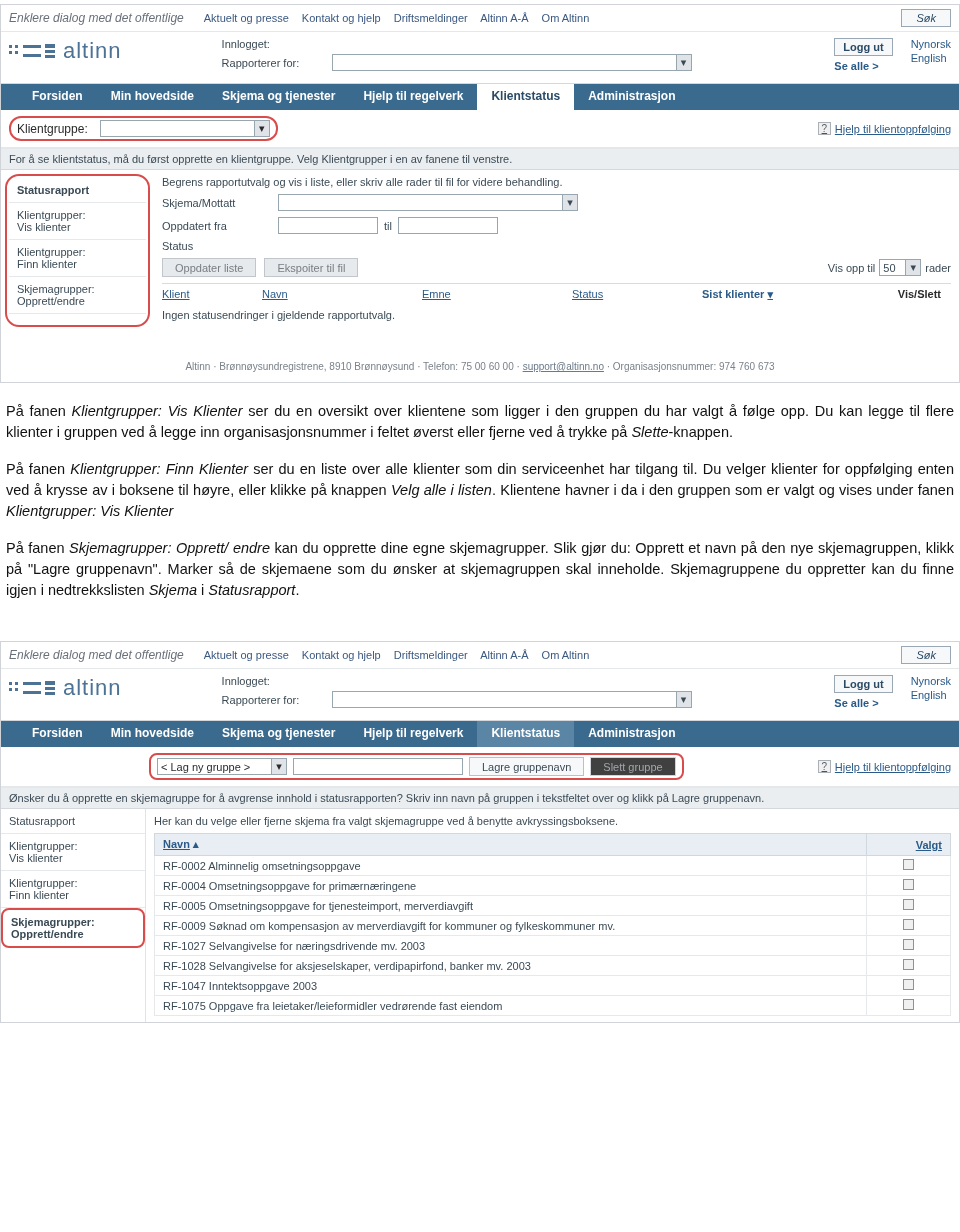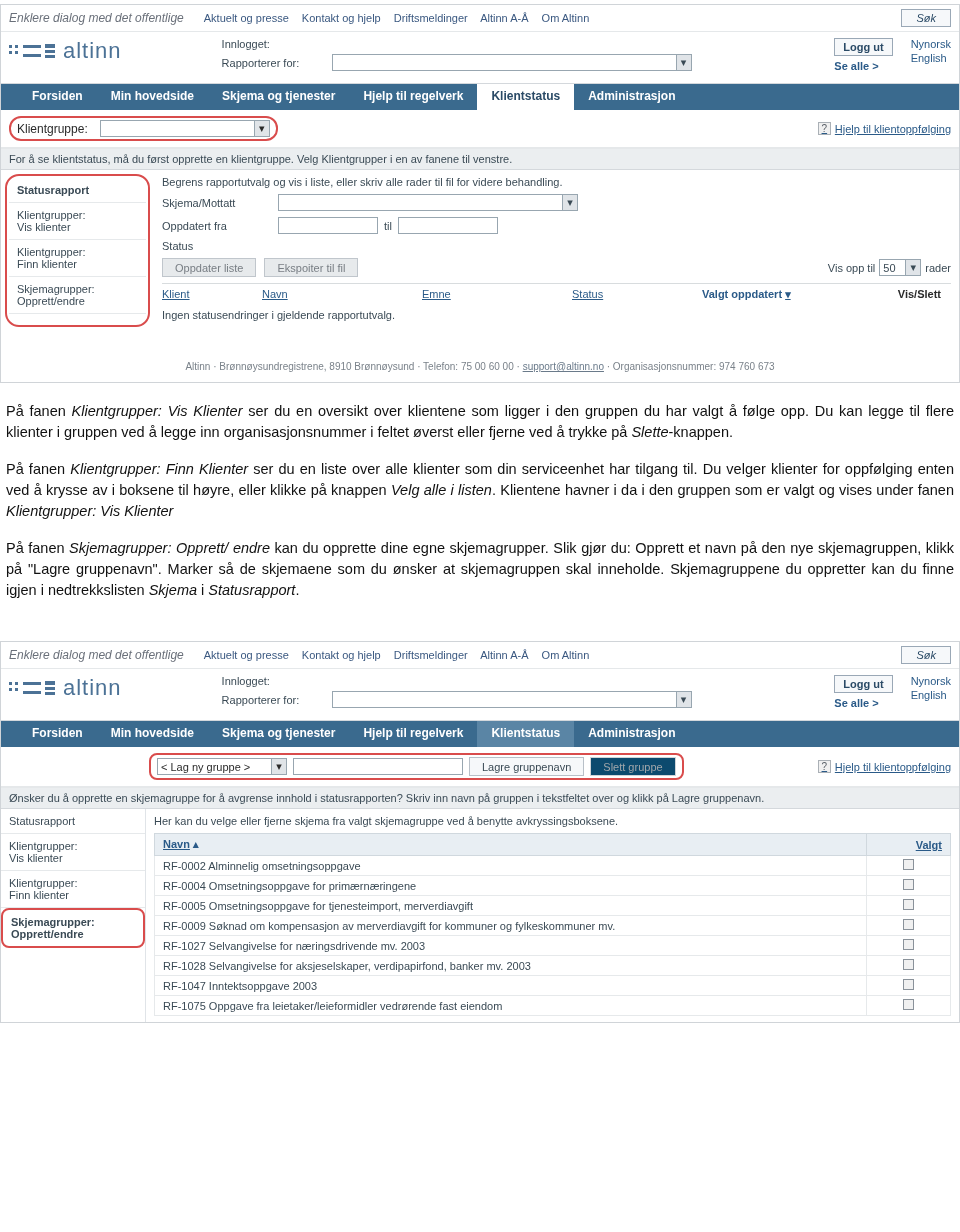--- a/index.html
+++ b/index.html
@@ -37,21 +37,21 @@
   .side { width: 145px; border-right: 1px solid #e0e4e8; }
   .side .item { padding: 6px 8px; font-size: 11px; color: #3a4a55; border-bottom: 1px solid #e6e9eb; position: relative; }
   .side .item.active { font-weight: bold; }
   .content { flex: 1; padding: 6px 8px; font-size: 11px; color: #3a4a55; }
   .content .intro { margin-bottom: 6px; }
   .frow { display: flex; align-items: center; margin-bottom: 6px; gap: 6px; }
   .frow .lbl { width: 110px; }
   .inp { border: 1px solid #98a6b0; height: 17px; background: #fff; font-size: 11px; }
   .btngrey { border: 1px solid #c0c6cc; background: #e7eaec; color: #787e84; padding: 2px 12px; font-size: 11px; height: 19px; }
   .btnwhite { border: 1px solid #b8c0c8; background: #f6f8fa; color: #3a4a55; padding: 2px 12px; font-size: 11px; height: 19px; }
-  .btndis { border: 1px solid #d0d4d8; background: #0c4a6e; color: #a0a6aa; padding: 2px 12px; font-size: 11px; height: 19px; }
+  .btndis { border: 1px solid #d0d4d8; background: #404040; color: #a0a6aa; padding: 2px 12px; font-size: 11px; height: 19px; }
   .rowopp { display: flex; align-items: center; margin-top: 6px; }
   .thead { display: flex; border-top: 1px solid #d8dcde; margin-top: 6px; padding: 4px 0; }
   .thead span { text-decoration: underline; color: #2a5a88; }
   .thead .c1 { width: 100px; }
   .thead .c2 { width: 160px; }
   .thead .c3 { width: 150px; }
   .thead .c4 { width: 130px; }
   .thead .c5 { width: 140px; font-weight: bold; color: #2a2a2a; text-decoration: none; }
   .thead .c6 { flex: 1; font-weight: bold; color: #2a2a2a; text-decoration: none; text-align: right; padding-right: 10px; }
   .footer { text-align: center; color: #7a828a; font-size: 10px; padding: 30px 0 10px 0; }
@@ -195,21 +195,21 @@
                 <span class="arrow">▾</span>
               </span>
             <span>rader</span>
           </span>
         </div>
         <div class="thead">
           <span class="c1">Klient</span>
           <span class="c2">Navn</span>
           <span class="c3">Emne</span>
           <span class="c4">Status</span>
-          <span class="c5"><span style="text-decoration:none;">Valgt oppdatert</span> <span>▾</span></span>
+          <span class="c5"><span style="text-decoration:none;">Sist klienter</span> <span>▾</span></span>
           <span class="c6">Vis/Slett</span>
         </div>
         <div style="padding:4px 0;">Ingen statusendringer i gjeldende rapportutvalg.</div>
       </div>
     </div>
     <div class="footer">
       <span>Altinn · Brønnøysundregistrene, 8910 Brønnøysund · Telefon: 75 00 60 00 · </span><a href="#">support@altinn.no</a><span> · Organisasjonsnummer: 974 760 673</span>
     </div>
   </div>
 

